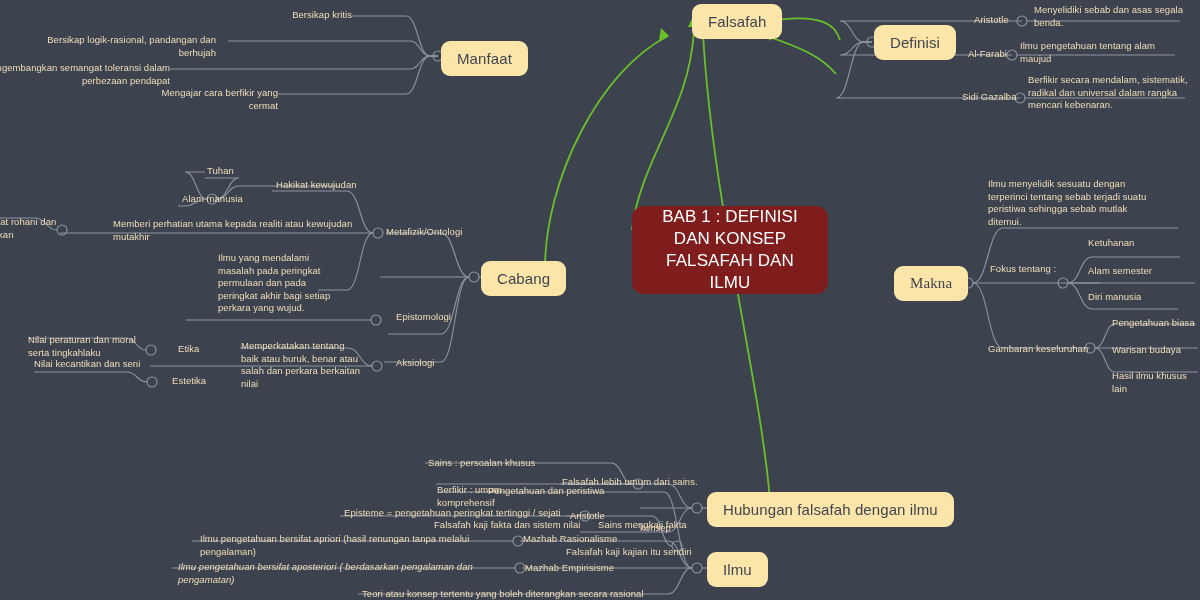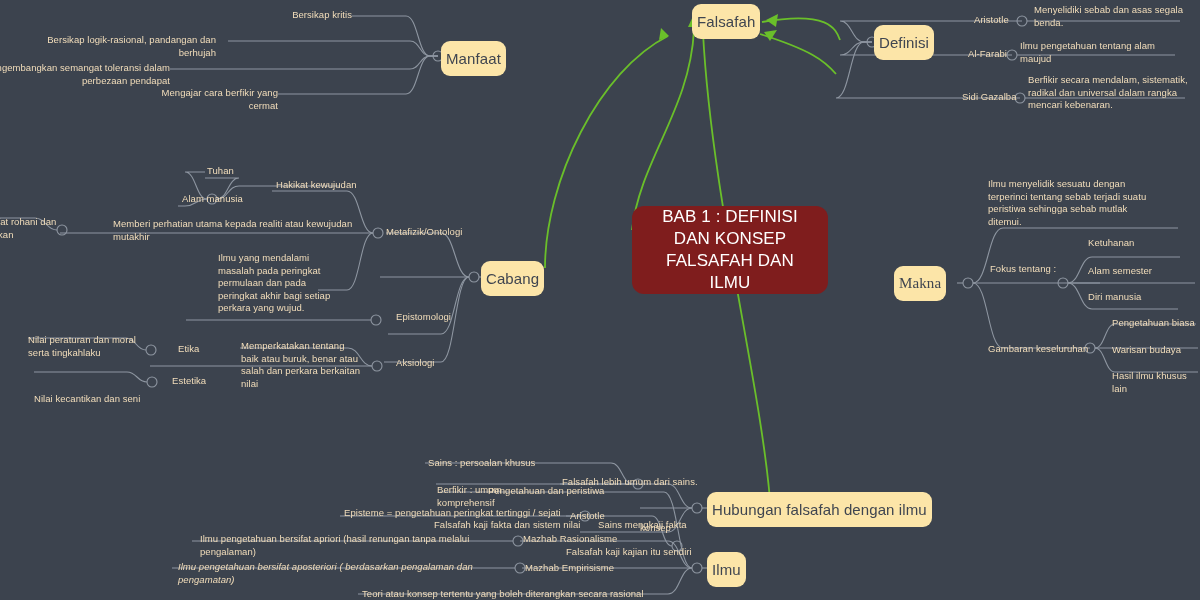--- a/index.html
+++ b/index.html
@@ -17,21 +17,21 @@
     position:absolute;
     background:#fce5a8;
     color:#3f4550;
     border-radius:9px;
     display:flex;align-items:center;justify-content:center;
     text-align:center;
     box-sizing:border-box;
     white-space:nowrap;
     letter-spacing:.1px;
   }
-  .chip.l1{font-size:15px;padding:9px 5px;}
+  .chip.l1{font-size:15px;padding:9px 16px;}
   .chip.root{
     background:#7f1d1d;color:#ffffff;
     border-radius:12px;font-size:17px;line-height:22px;
     white-space:normal;padding:10px 14px;
   }
 
   
   .lbl{
     position:absolute;
     color:#f3debb;
@@ -206,21 +206,21 @@
 
   <div class="lbl" style="left:396px;top:311px;">Epistomologi</div>
 
   <div class="lbl" style="left:396px;top:357px;">Aksiologi</div>
   <div class="lbl" style="left:241px;top:340px;width:120px;">Memperkatakan tentang baik atau buruk, benar atau salah dan perkara berkaitan nilai</div>
 
   <div class="lbl" style="left:178px;top:343px;">Etika</div>
   <div class="lbl" style="left:28px;top:334px;width:126px;">Nilai peraturan dan moral serta tingkahlaku</div>
 
   <div class="lbl" style="left:172px;top:375px;">Estetika</div>
-  <div class="lbl" style="left:34px;top:393px;">Nilai kecantikan dan seni</div>
+  <div class="lbl" style="left:34px;top:358px;">Nilai kecantikan dan seni</div>
 
   <div class="lbl" style="left:562px;top:476px;width:150px;">Falsafah lebih umum dari sains.</div>
   <div class="lbl" style="left:428px;top:457px;">Sains : persoalan khusus</div>
   <div class="lbl" style="left:437px;top:484px;width:76px;">Berfikir : umum komprehensif</div>
 
   <div class="lbl" style="left:598px;top:519px;">Sains mengkaji fakta</div>
   <div class="lbl" style="left:570px;top:510px;">Aristotle</div>
   <div class="lbl" style="left:640px;top:522px;">konsep</div>
 
   <div class="lbl" style="left:566px;top:546px;">Falsafah kaji kajian itu sendiri</div>

